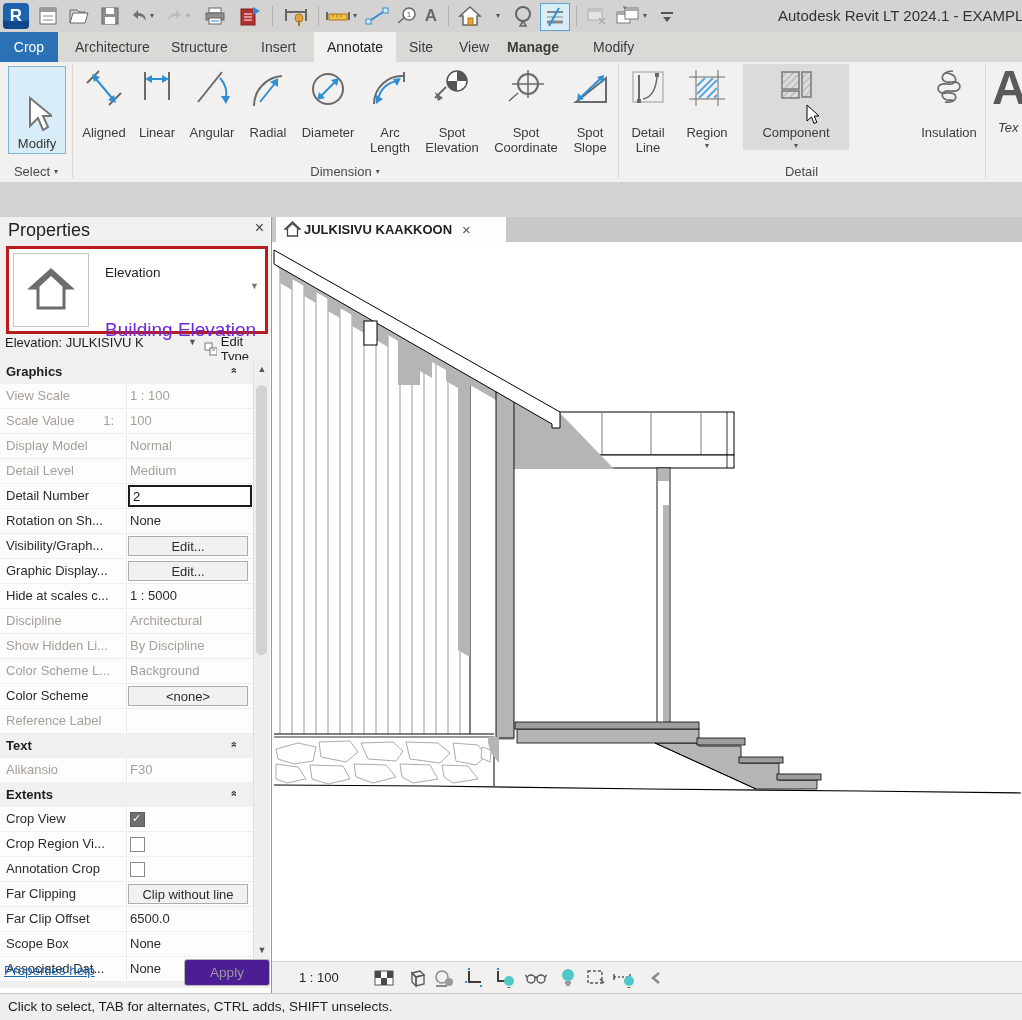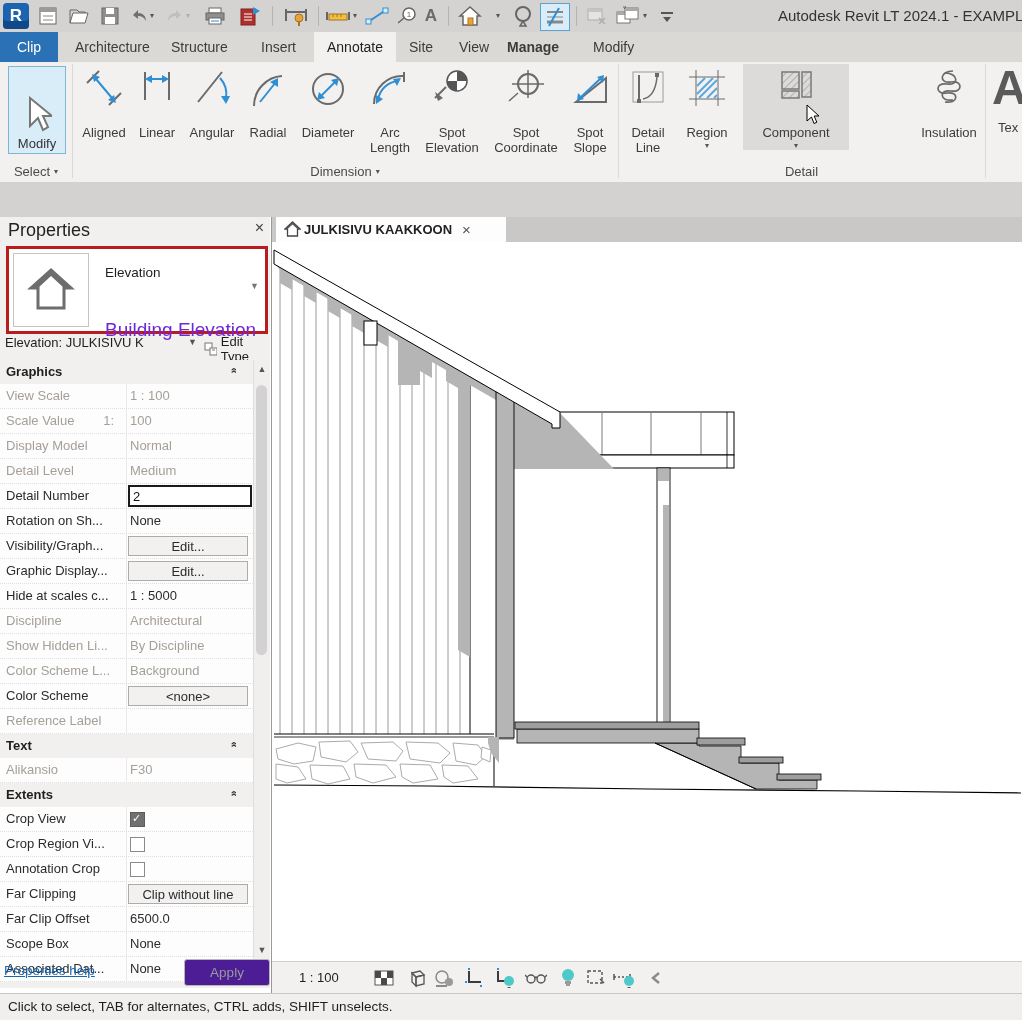--- a/index.html
+++ b/index.html
@@ -35,21 +35,21 @@
   .panel-label .cv{font-size:8px;color:#555;}
   .rtool{position:absolute;top:2px;display:flex;flex-direction:column;align-items:center;cursor:default;}
   .rtool .ricon{height:44px;display:flex;align-items:flex-end;justify-content:center;}
   .rtool .rlabel{margin-top:17px;font-size:13px;line-height:15px;color:#3c3c3c;text-align:center;}
   .rtool .tcaret{font-size:8px;color:#555;margin-top:1px;}
   .rtool.hovered{background:#dcdbd9;}
   #modify-btn{left:8px;top:4px;width:56px;height:84px;background:#d9edf8;border:1px solid #7fb6d6;
     display:flex;flex-direction:column;align-items:center;justify-content:flex-end;padding-bottom:2px;}
   #modify-btn .rlabel{font-size:13px;color:#333;}
   #bigA{position:absolute;left:992px;top:0px;font-size:48px;font-weight:bold;color:#5a5a5a;line-height:52px;}
-  #textpanel-label{position:absolute;left:998px;top:58px;font-size:13px;color:#3c3c3c;}
+  #textpanel-label{position:absolute;left:998px;top:58px;font-size:13px;color:#3c3c3c;font-style:italic;}
   #ribbon-cursor{left:806px;top:42px;}
   
   #gapband{left:0;top:182px;width:1022px;height:35px;background:#d3d2d0;}
   
   #props{left:0;top:217px;width:270px;height:771px;background:#f1f0ee;font-size:13px;color:#2b2b2b;}
   #props-header{position:absolute;left:0;top:0;width:270px;height:26px;display:flex;align-items:center;}
   #props-title{margin-left:8px;font-size:18px;color:#222;}
   #props-close{position:absolute;right:6px;top:2px;font-size:16px;color:#444;cursor:default;}
   #type-selector{position:absolute;left:6px;top:29px;width:256px;height:82px;background:#fff;border:3px solid #b91c1c;}
   #type-icon-box{position:absolute;left:4px;top:4px;width:74px;height:72px;border:1px solid #c6c4c2;
@@ -242,21 +242,21 @@
     <span class="qat" style="left:656px;width:22px;">
       <svg width="16" height="16">
           <line x1="2" y1="5" x2="14" y2="5" stroke="#555" stroke-width="2"></line>
           <polygon points="4,9 12,9 8,14" fill="#555"></polygon>
         </svg>
       </span>
     <div id="app-title">Autodesk Revit LT 2024.1 - EXAMPLE</div>
   </div>
 
   <div id="tabrow" class="abs">
-    <span class="rtab file" style="left:0;width:32px;justify-content:center;">Clip</span>
+    <span class="rtab file" style="left:0;width:32px;justify-content:center;">Crop</span>
     <span class="rtab" style="left:62px;">Architecture</span>
     <span class="rtab" style="left:158px;">Structure</span>
     <span class="rtab" style="left:248px;">Insert</span>
     <span class="rtab active" style="left:314px;">Annotate</span>
     <span class="rtab" style="left:396px;">Site</span>
     <span class="rtab" style="left:446px;">View</span>
     <span class="rtab" style="left:494px;font-weight:bold;">Manage</span>
     <span class="rtab" style="left:580px;">Modify</span>
     <span id="ribbon-pill" class="abs">
         <span class="bar"></span>

